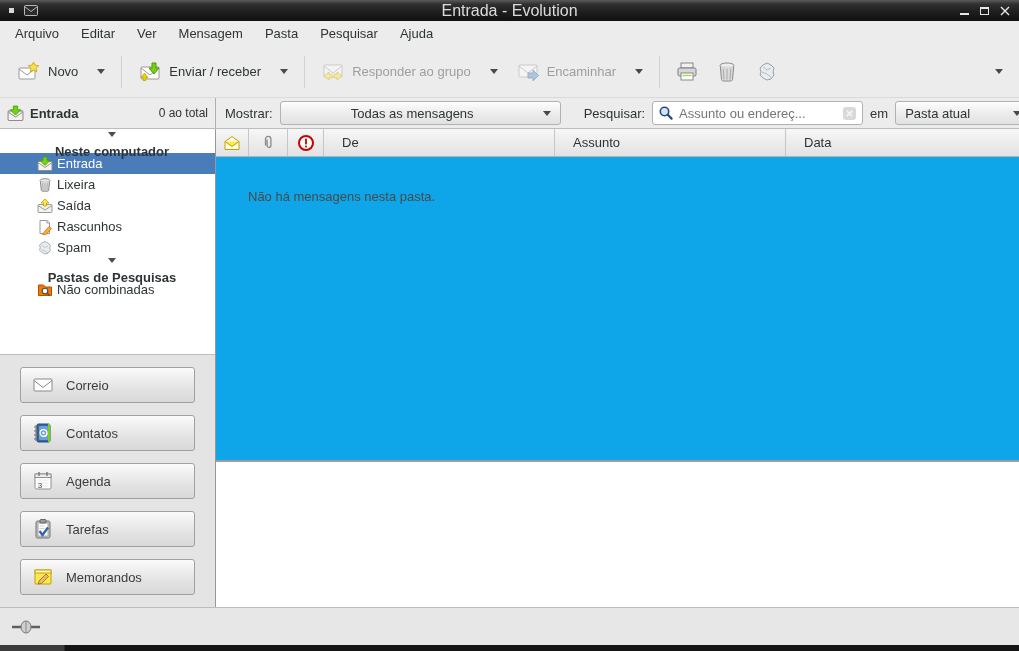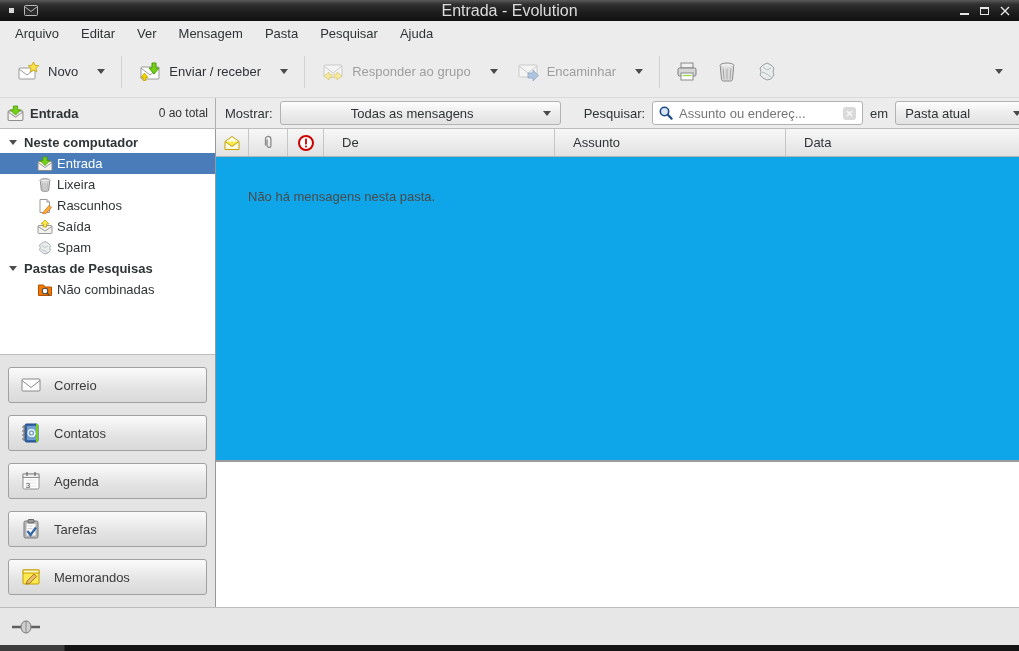--- a/index.html
+++ b/index.html
@@ -51,25 +51,25 @@
   .combo-show { width:281px; } .combo-show .ctext { flex:1; text-align:center; }
   .combo-scope { width:136px; } .combo-scope .ctext { flex:1; text-align:left; }
   .searchbox { height:24px; width:211px; border:1px solid #b2b2b2; border-radius:3px; background:#fff;
                display:flex; align-items:center; gap:5px; padding:0 5px; }
   .searchbox input { border:none; outline:none; flex:1; min-width:0; font:inherit; color:#9a9a9a; background:transparent; }
 
   
   .main { flex:1; display:flex; min-height:0; }
   .sidebar { width:216px; flex:0 0 216px; border-right:1px solid #989898; display:flex; flex-direction:column; background:#e4e4e4; }
   .tree { background:#fff; height:226px; flex:0 0 226px; border-bottom:1px solid #bdbdbd; padding-top:3px; overflow:hidden; }
-  .tree-section { display:flex; align-items:center; gap:7px; height:21px; padding-left:9px; font-weight:bold; }
+  .tree-section { display:flex; align-items:center; gap:7px; height:21px; padding-left:9px; font-weight:bold;flex-direction:column; }
   .expander { width:0; height:0; border-left:4px solid transparent; border-right:4px solid transparent; border-top:5px solid #4d4d4d; }
   .tree-item { display:flex; align-items:center; gap:4px; height:21px; padding-left:37px; }
   .tree-item.selected { background:#4a7cba; color:#fff; }
-  .switcher { flex:1; padding:12px 8px; display:flex; flex-direction:column; gap:12px; }
+  .switcher { flex:1; padding:12px 20px; display:flex; flex-direction:column; gap:12px; }
   .sw-btn { height:36px; flex:0 0 36px; border:1px solid #a0a0a0; border-radius:3px;
             background:linear-gradient(#fbfbfb,#e3e3e3 60%, #d9d9d9); display:flex; align-items:center; gap:12px;
             padding:0 11px; color:#3c3c3c; }
 
   .content { flex:1; min-width:0; display:flex; flex-direction:column; background:#fff; }
   .list-header { height:28px; flex:0 0 28px; display:flex; background:linear-gradient(#f7f7f7,#e2e2e2); border-bottom:1px solid #b4b4b4; }
   .lh-cell { display:flex; align-items:center; justify-content:center; border-right:1px solid #c6c6c6; }
   .lh-cell.text { justify-content:flex-start; padding-left:18px; color:#2e3436; }
   .c1{width:33px;flex:0 0 33px} .c2{width:39px;flex:0 0 39px} .c3{width:36px;flex:0 0 36px}
   .c4{width:231px;flex:0 0 231px} .c5{width:231px;flex:0 0 231px} .c6{flex:1;border-right:none}
@@ -247,33 +247,33 @@
         <div class="tree-item">
           <svg width="16" height="16" viewBox="0 0 16 16">
             <ellipse cx="8" cy="3.5" rx="5" ry="1.8" fill="#ececec" stroke="#8a8a8a"></ellipse>
             <path d="M3.4 4.5 L4.3 13 C4.4 13.7 5 14.2 5.8 14.2 H10.2 C11 14.2 11.6 13.7 11.7 13 L12.6 4.5" fill="#dbdbdb" stroke="#8a8a8a"></path>
             <path d="M5.5 6 L6 13 M8 6 V13 M10.5 6 L10 13" stroke="#a8a8a8" fill="none" stroke-width="0.8"></path>
           </svg>
           <span>Lixeira</span>
         </div>
         <div class="tree-item">
           <svg width="16" height="16" viewBox="0 0 16 16">
+            <rect x="1" y="6.5" width="14" height="8" rx="1" fill="#f4f2ec" stroke="#999"></rect>
+            <path d="M1 7.5 L8 12 L15 7.5" fill="none" stroke="#9a9a9a"></path>
+            <path d="M8 1 L12 5 H9.5 V8 H6.5 V5 H4 Z" fill="#fce94f" stroke="#c4a000" stroke-width="0.8"></path>
+          </svg>
+          <span>Saída</span>
+        </div>
+        <div class="tree-item">
+          <svg width="16" height="16" viewBox="0 0 16 16">
             <path d="M3 1.5 H10 L12.5 4 V14.5 H3 Z" fill="#fff" stroke="#999"></path>
             <path d="M10 1.5 V4 H12.5" fill="#e8e8e8" stroke="#999"></path>
             <path d="M6 14.5 L12 7.5 L14.5 9.5 L9 15.5 L5.7 15.8 Z" fill="#fcaf3e" stroke="#ce5c00" stroke-width="0.7"></path>
           </svg>
           <span>Rascunhos</span>
-        </div>
-        <div class="tree-item">
-          <svg width="16" height="16" viewBox="0 0 16 16">
-            <rect x="1" y="6.5" width="14" height="8" rx="1" fill="#f4f2ec" stroke="#999"></rect>
-            <path d="M1 7.5 L8 12 L15 7.5" fill="none" stroke="#9a9a9a"></path>
-            <path d="M8 1 L12 5 H9.5 V8 H6.5 V5 H4 Z" fill="#fce94f" stroke="#c4a000" stroke-width="0.8"></path>
-          </svg>
-          <span>Saída</span>
         </div>
         <div class="tree-item">
           <svg width="16" height="16" viewBox="0 0 16 16">
             <path d="M8 1.5 L11 3 L13.5 5.5 L12.7 8 L13.5 10.5 L11 13 L8 14 L5 12.5 L2.5 10 L3.3 7.7 L2.5 5 L5 3 Z" fill="#e9eced" stroke="#98a0a4" stroke-width="0.8"></path>
             <path d="M5 5.5 L8 7.5 L11 6 M4.5 9.5 L8 11 L11 13" stroke="#b5bdc0" fill="none" stroke-width="0.8"></path>
           </svg>
           <span>Spam</span>
         </div>
         <div class="tree-section">
           <span class="expander"></span>

